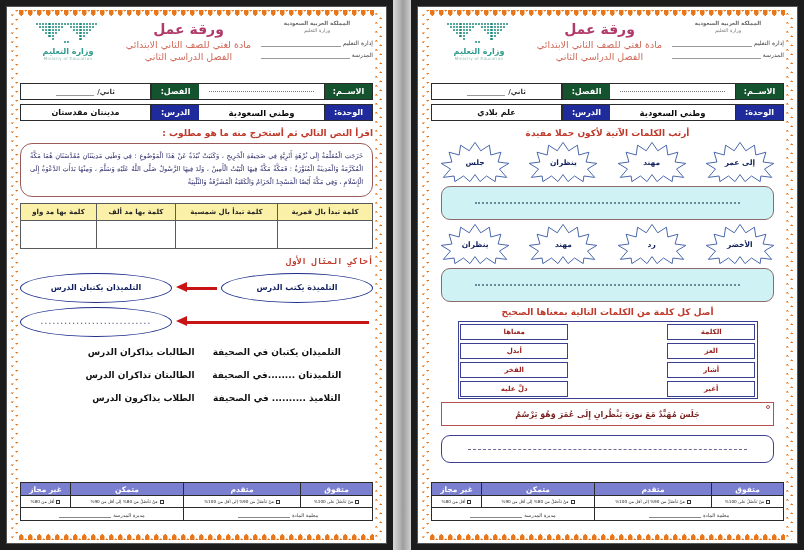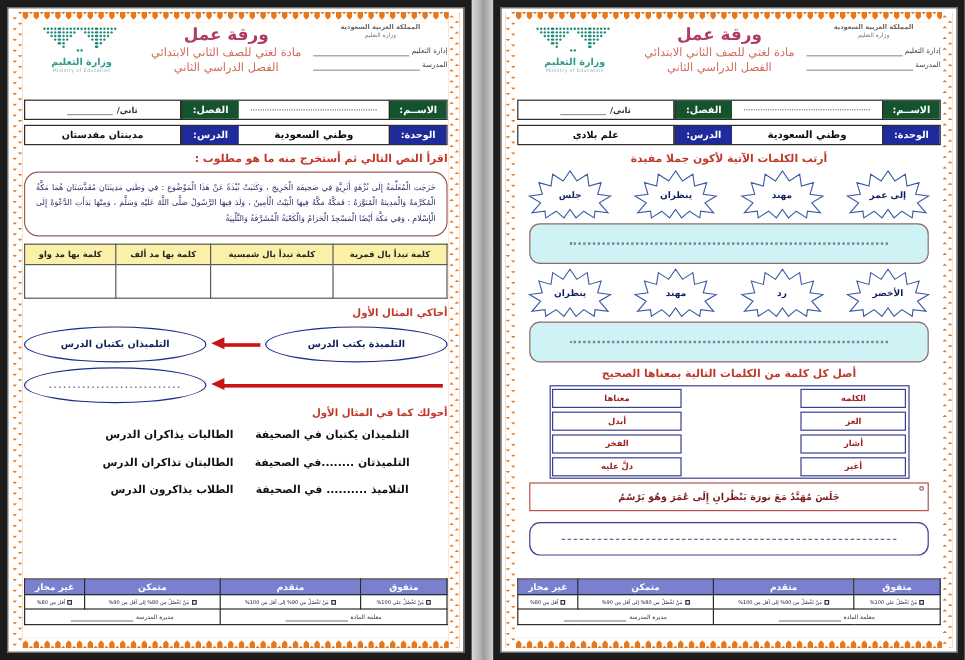--- a/index.html
+++ b/index.html
@@ -109,21 +109,21 @@
   .cellC { width:130px; display:flex; align-items:center; justify-content:center;
            font-size:8px; font-weight:bold; color:#111; border-right:1.5px solid #2b2b2b; }
   .cellB.bold { font-weight:bold; color:#0b0b0b; font-size:8.5px; }
   .mini-field { font-size:7px; color:#333; display:flex; align-items:center; gap:3px; }
   .mini-field .ln { width:38px; border-bottom:1px solid #999; height:8px; }
 
   
   .instr { font-size:9px; font-weight:bold; color:#C0392B; margin-top:7px; text-align:right; }
   .instr.center { text-align:center; }
   .instr.orange { color:#E0612E; }
-  .instr.sub { font-size:8.5px; color:#C0392B; }
+  .instr.sub { font-size:8.5px; color:#C0392B;font-family:Liberation Mono, monospace; }
 
   
   .para-box {
     margin-top:5px; border:1.2px solid #9B5B5B; border-radius:12px;
     padding:6px 9px; font-size:6.6px; line-height:2.0; color:#2a2a6a;
     text-align:justify; direction:rtl; letter-spacing:.1px;
   }
   
   table.yl { width:100%; border-collapse:collapse; margin-top:6px; }
   table.yl th { background:#FBF0A8; border:1.2px solid #5a5a5a; font-size:7px;
@@ -655,21 +655,20 @@
             <div class="arrow">
                 <span class="shaft"></span>
                 <span class="head"></span>
               </div>
             <div class="oval">
                 <span class="dots">............................</span>
               </div>
           </div>
         </div>
 
-        <div class="instr orange sub" style="margin-top:2px">أحولك كما في المثال الأول</div>
 
         <div class="sent-list">
           <div class="sent-row">
             <span class="b">التلميذان يكتبان في الصحيفة</span>
             <span class="a">الطالبات يذاكران الدرس</span>
           </div>
           <div class="sent-row">
             <span class="b">التلميذتان ........في الصحيفة</span>
             <span class="a">الطالبتان تذاكران الدرس</span>
           </div>

